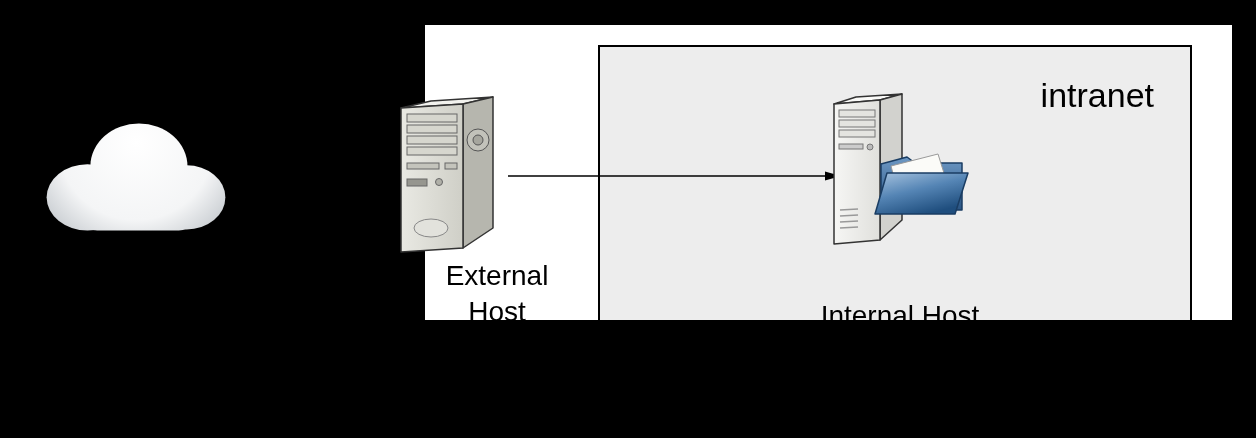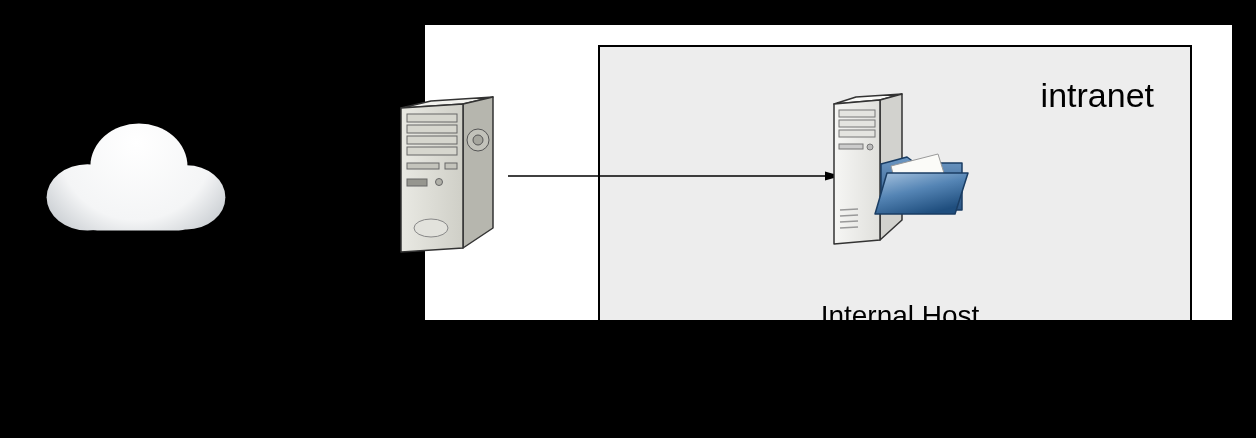--- a/index.html
+++ b/index.html
@@ -136,20 +136,21 @@
       <rect x="22" y="71" width="32" height="6" fill="#c4c4bc" stroke="#666" stroke-width="1"></rect>
       <rect x="60" y="71" width="12" height="6" fill="#c4c4bc" stroke="#666" stroke-width="1"></rect>
       <rect x="22" y="87" width="20" height="7" fill="#96968f" stroke="#666" stroke-width="1"></rect>
       <circle cx="54" cy="90" r="3.5" fill="#b0b0a8" stroke="#666" stroke-width="1"></circle>
       <ellipse cx="46" cy="136" rx="17" ry="9" fill="#e2e2dc" stroke="#888" stroke-width="1"></ellipse>
       <circle cx="93" cy="48" r="11" fill="#c2c2ba" stroke="#555" stroke-width="1"></circle>
       <circle cx="93" cy="48" r="5" fill="#a6a69e" stroke="#555" stroke-width="1"></circle>
     </svg>
   </div>
 
+  <div class="abs node-label ext-host-label">External Host</div>
 
   <div class="abs arrow-wrap">
     <svg width="334" height="16" viewBox="0 0 334 16">
       <line x1="0" y1="8" x2="318" y2="8" stroke="#000000" stroke-width="1.5"></line>
       <polygon points="333,8 317,3.5 317,12.5" fill="#000000"></polygon>
     </svg>
   </div>
 
   <div class="abs int-host-wrap">
     <svg width="84" height="162" viewBox="0 0 84 162">

